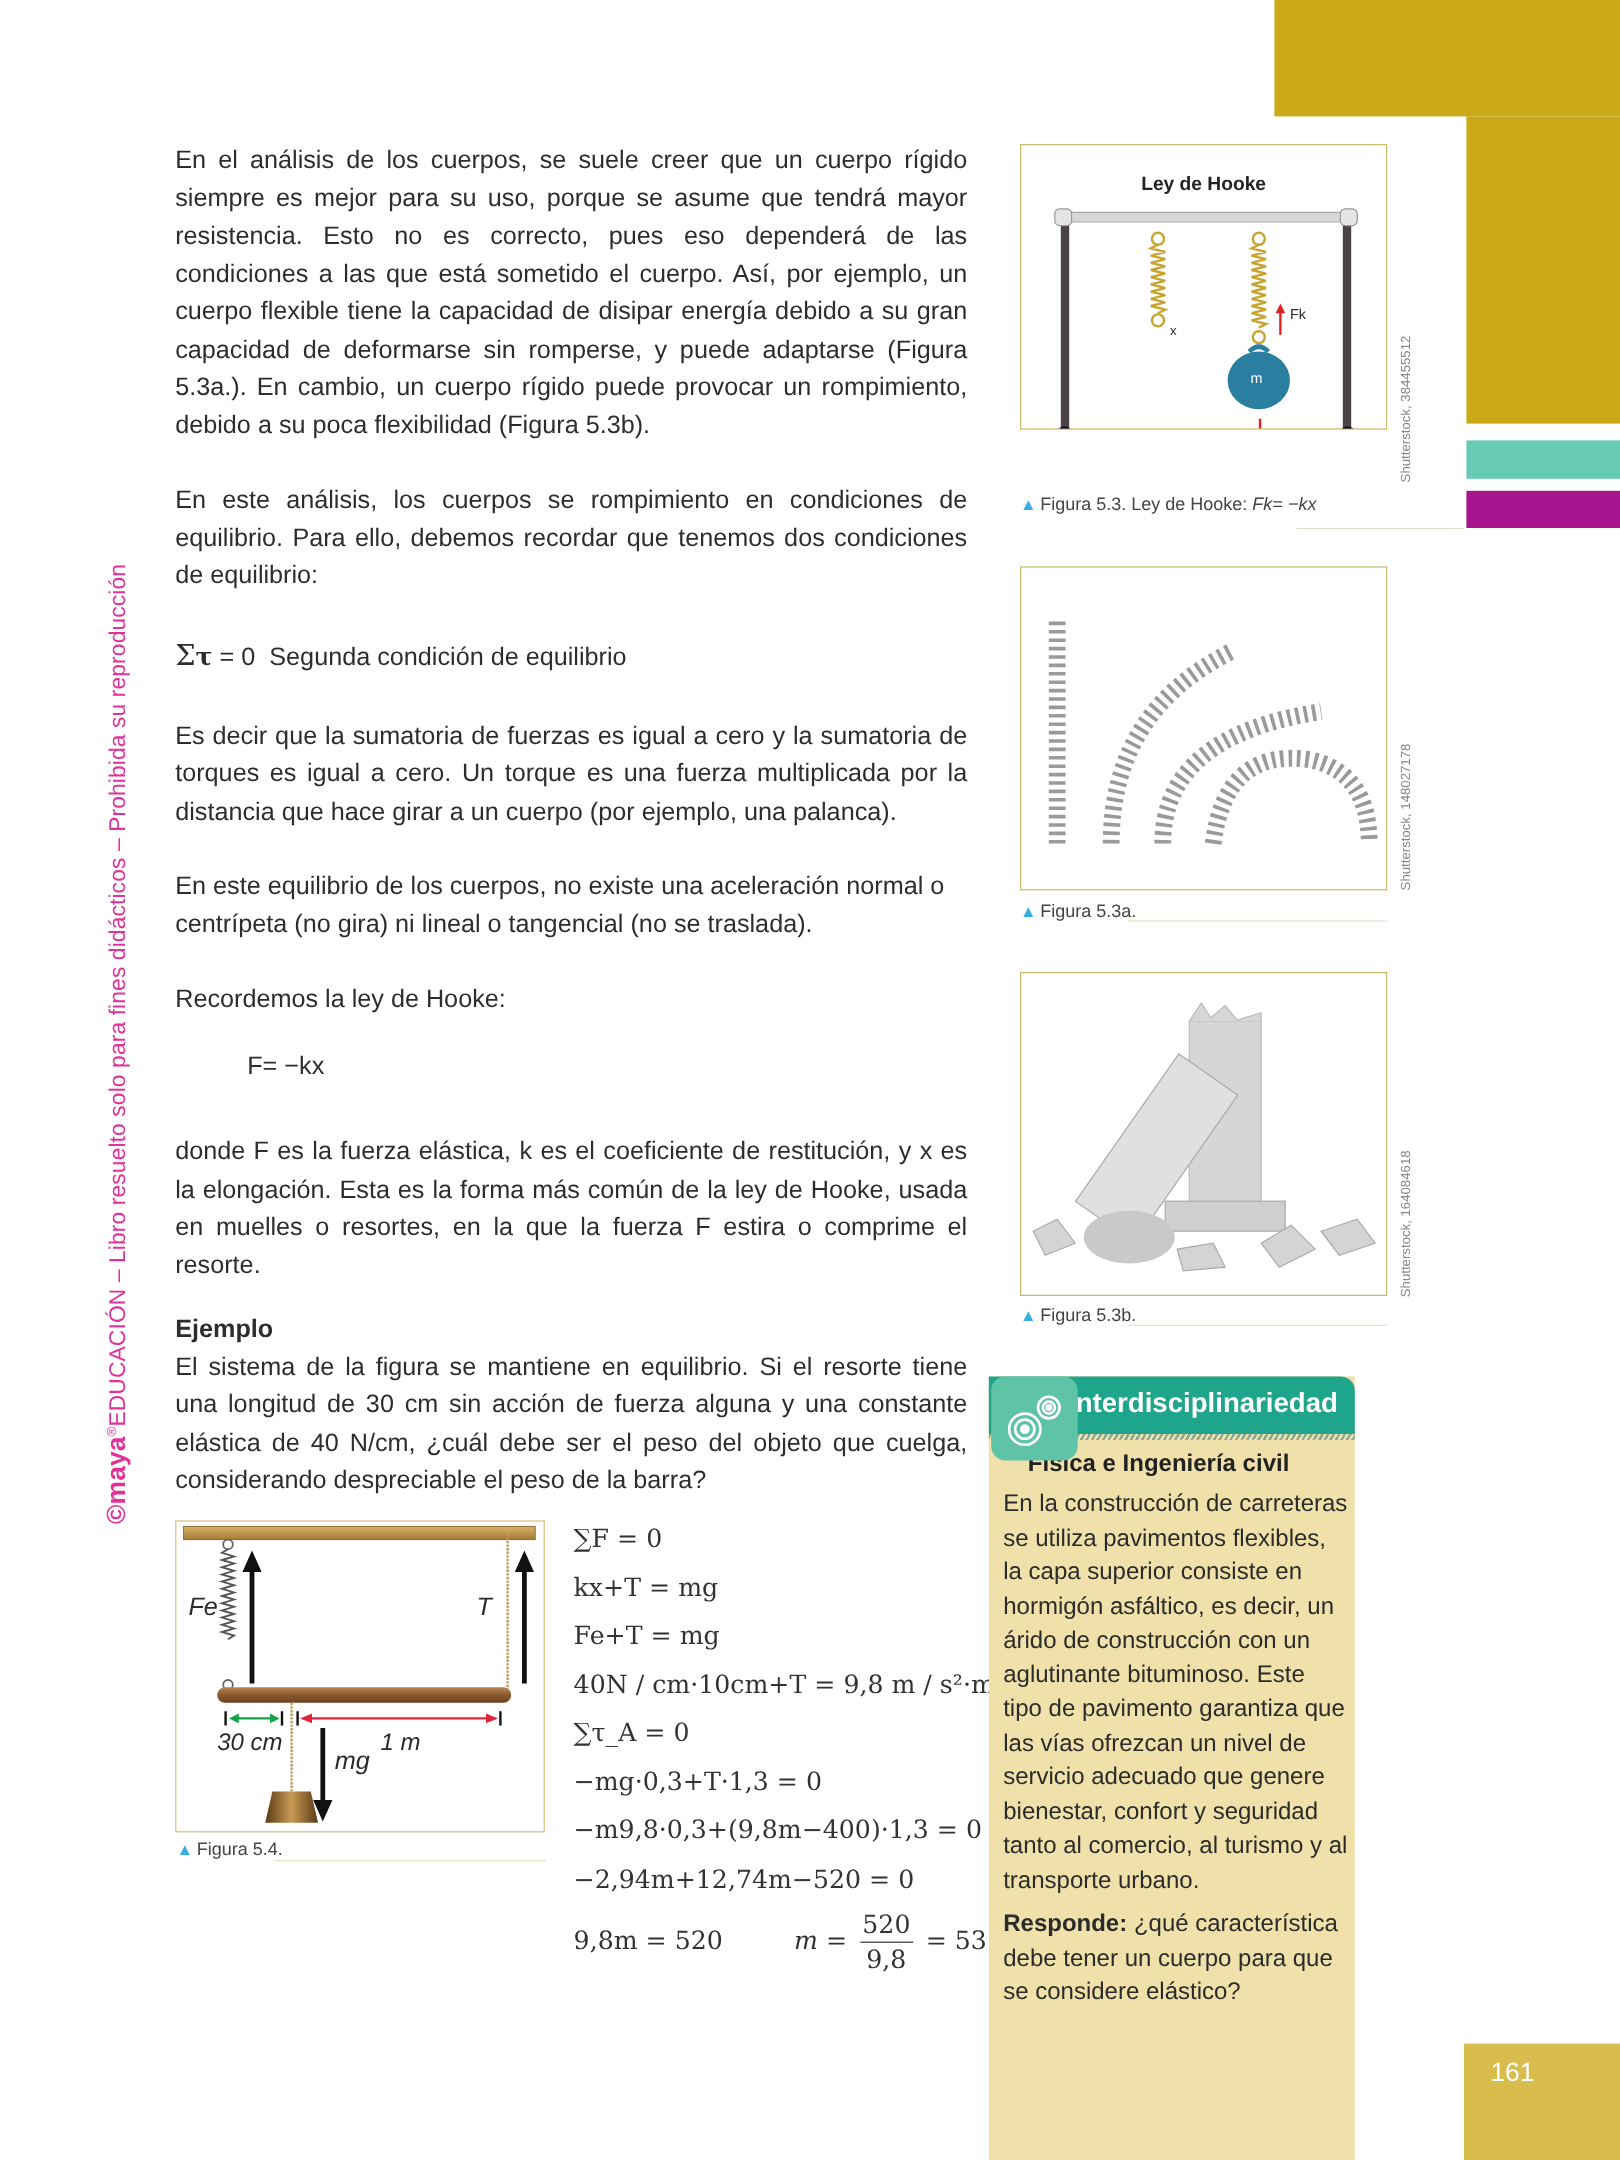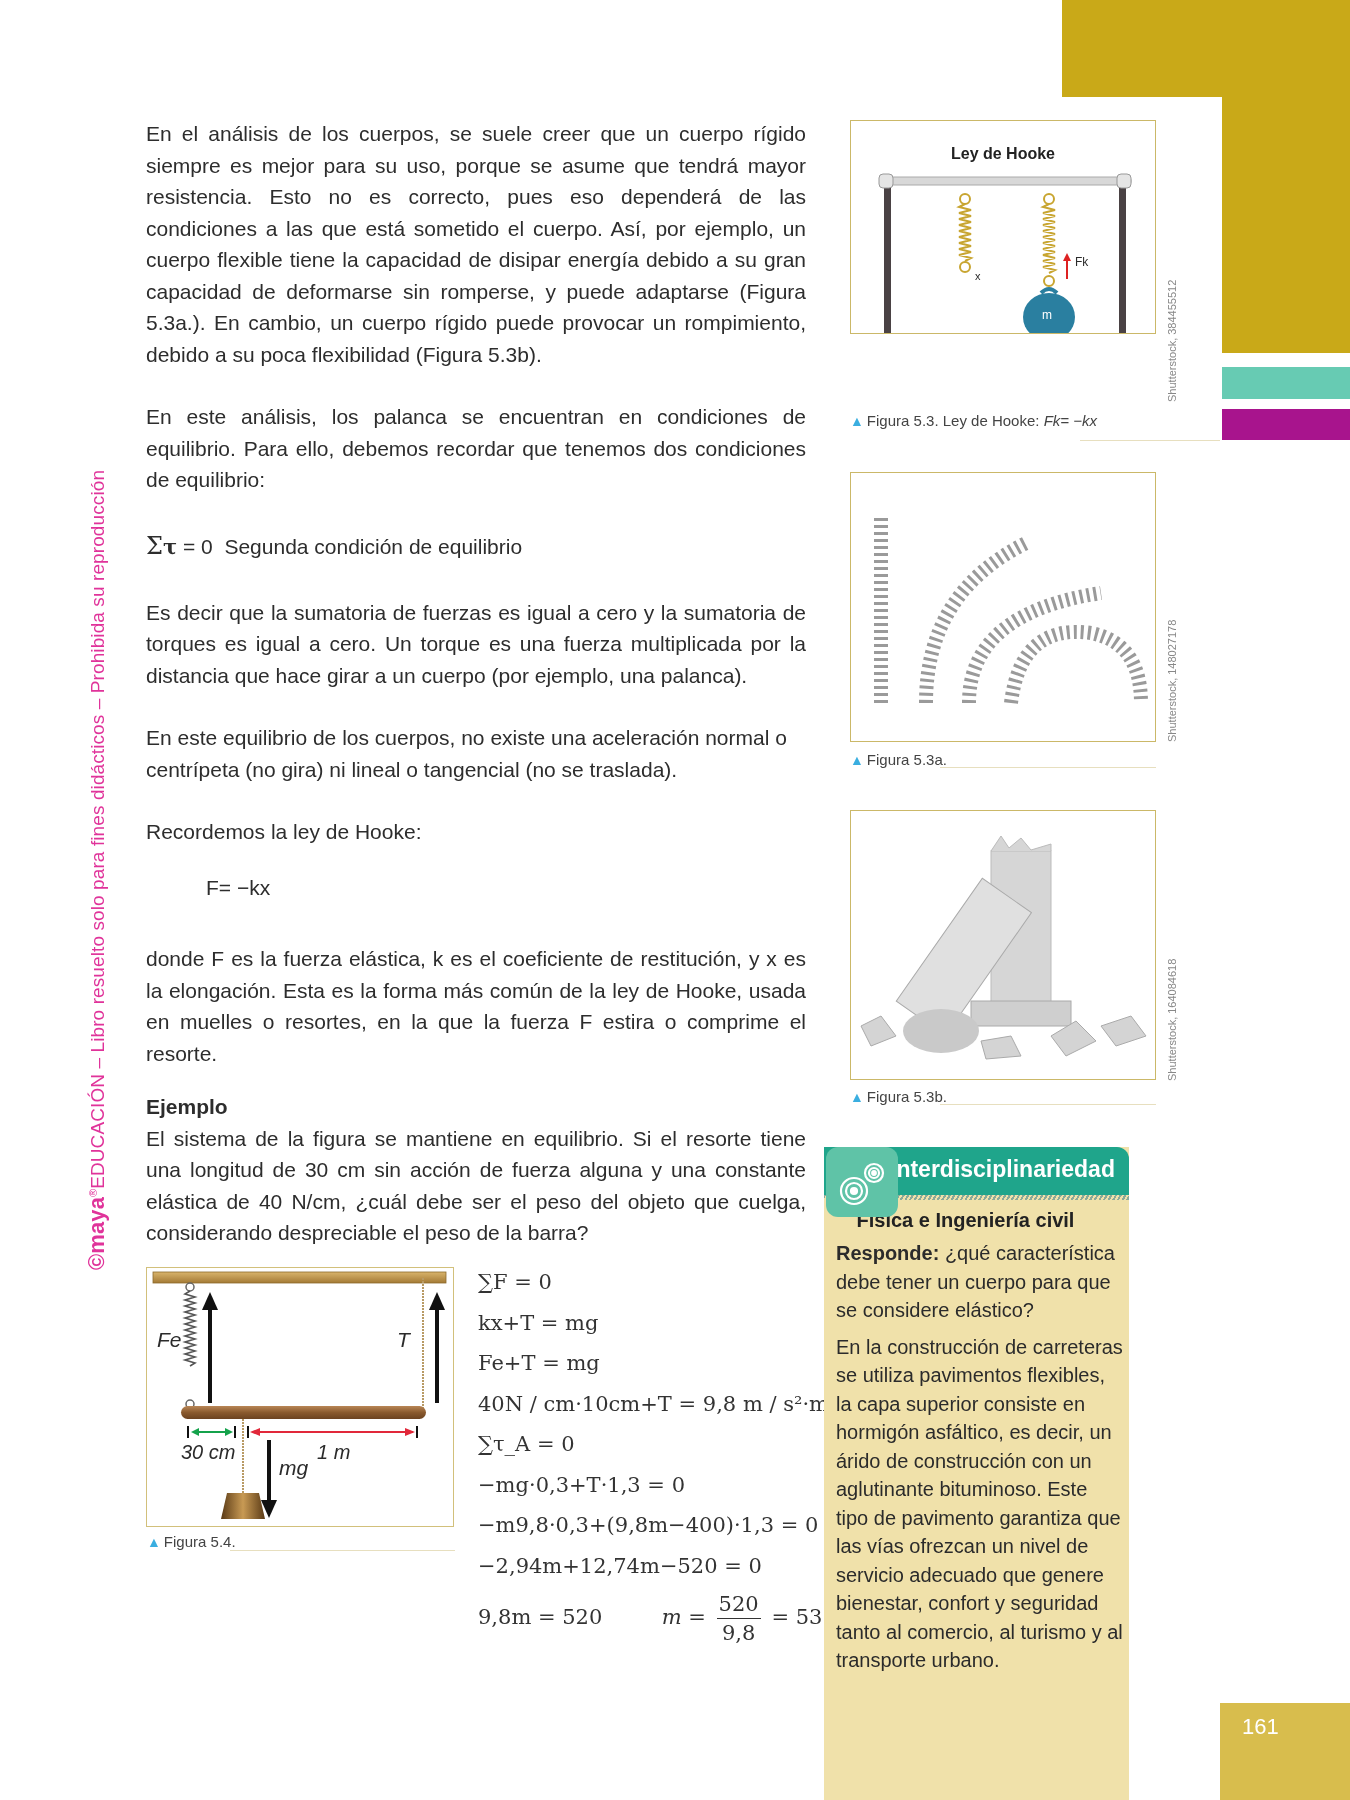--- a/index.html
+++ b/index.html
@@ -66,21 +66,21 @@
 <div class="band-teal"></div>
 <div class="band-magenta"></div>
 
 <div class="side-strip">
   <span class="brand">©maya</span><sup>®</sup><span>EDUCACIÓN – Libro resuelto solo para fines didácticos – Prohibida su reproducción</span>
 </div>
 
 <div class="main">
   <p>En el análisis de los cuerpos, se suele creer que un cuerpo rígido siempre es mejor para su uso, porque se asume que tendrá mayor resistencia. Esto no es correcto, pues eso dependerá de las condiciones a las que está sometido el cuerpo. Así, por ejemplo, un cuerpo flexible tiene la capacidad de disipar energía debido a su gran capacidad de deformarse sin romperse, y puede adaptarse (Figura 5.3a.). En cambio, un cuerpo rígido puede provocar un rompimiento, debido a su poca flexibilidad (Figura 5.3b).</p>
   <div class="gap"></div>
-  <p>En este análisis, los palanca se encuentran en condiciones de equilibrio. Para ello, debemos recordar que tenemos dos condiciones de equilibrio:</p>
+  <p>En este análisis, los cuerpos se rompimiento en condiciones de equilibrio. Para ello, debemos recordar que tenemos dos condiciones de equilibrio:</p>
   <div class="gap"></div>
   <div class="formula-line">
     <span class="sym">Σ</span><b style="font-family:'DejaVu Serif',serif;">τ</b><span> = 0</span>&nbsp;&nbsp;<span>Segunda condición de equilibrio</span>
   </div>
   <div class="gap"></div>
   <p>Es decir que la sumatoria de fuerzas es igual a cero y la sumatoria de torques es igual a cero. Un torque es una fuerza multiplicada por la distancia que hace girar a un cuerpo (por ejemplo, una palanca).</p>
   <div class="gap"></div>
   <p style="text-align:left">En este equilibrio de los cuerpos, no existe una aceleración normal o centrípeta (no gira) ni lineal o tangencial (no se traslada).</p>
   <div class="gap"></div>
   <p>Recordemos la ley de Hooke:</p>
@@ -170,21 +170,21 @@
     <span style="display:inline-block;width:46px"></span>
     <i>m =</i>
     <span class="frac">
       <span class="num">520</span>
       <span class="den">9,8</span>
     </span>
     <span>= 53 kg</span>
   </div>
 </div>
 
-<div class="fig" style="left:850px;top:120px;width:306px;height:214px;">
+<div class="fig" style="left:850px;top:120px;width:306px;height:238px;">
   <div style="position:absolute;left:0;top:24px;width:100%;text-align:center;font-weight:bold;font-size:16px;color:#222;">Ley de Hooke</div>
   <svg width="306" height="275" viewBox="0 0 306 275" style="position:absolute;left:0;top:0">
     <rect x="30" y="56" width="250" height="8" rx="3" fill="#d8d8d8" stroke="#aaa" stroke-width="1"></rect>
     <rect x="33" y="60" width="7" height="185" fill="#4a4244"></rect>
     <rect x="268" y="60" width="7" height="185" fill="#4a4244"></rect>
     <rect x="28" y="53" width="14" height="14" rx="4" fill="#e5e5e5" stroke="#999"></rect>
     <rect x="266" y="53" width="14" height="14" rx="4" fill="#e5e5e5" stroke="#999"></rect>
     <path d="M10 255 Q36 230 36 235 Q36 230 62 255 Z" fill="#111"></path>
     <path d="M246 255 Q272 230 272 235 Q272 230 298 255 Z" fill="#111"></path>
 
@@ -254,22 +254,22 @@
 </div>
 <div class="caption-line" style="left:940px;top:1104px;width:216px;"></div>
 
 <div class="inter">
   <div class="inter-head">
     <div class="hatch"></div>
     <span class="inter-title">Interdisciplinariedad</span>
   </div>
   <div class="inter-sub">Física e Ingeniería civil</div>
   <div class="inter-body">
+    <p>En la construcción de carreteras se utiliza pavimentos flexibles, la capa superior consiste en hormigón asfáltico, es decir, un árido de construcción con un aglutinante bituminoso. Este tipo de pavimento garantiza que las vías ofrezcan un nivel de servicio adecuado que genere bienestar, confort y seguridad tanto al comercio, al turismo y al transporte urbano.</p>
     <p><b>Responde:</b><span> ¿qué característica debe tener un cuerpo para que se considere elástico?</span></p>
-    <p>En la construcción de carreteras se utiliza pavimentos flexibles, la capa superior consiste en hormigón asfáltico, es decir, un árido de construcción con un aglutinante bituminoso. Este tipo de pavimento garantiza que las vías ofrezcan un nivel de servicio adecuado que genere bienestar, confort y seguridad tanto al comercio, al turismo y al transporte urbano.</p>
   </div>
 </div>
 <div class="inter-icon">
   <svg width="72" height="70" viewBox="0 0 72 70">
     <g fill="none" stroke="#fff" stroke-width="2.2">
       <circle cx="28" cy="44" r="13"></circle>
         <circle cx="28" cy="44" r="8"></circle>
         <circle cx="28" cy="44" r="3" fill="#fff"></circle>
       <circle cx="48" cy="26" r="9"></circle>
         <circle cx="48" cy="26" r="5"></circle>

